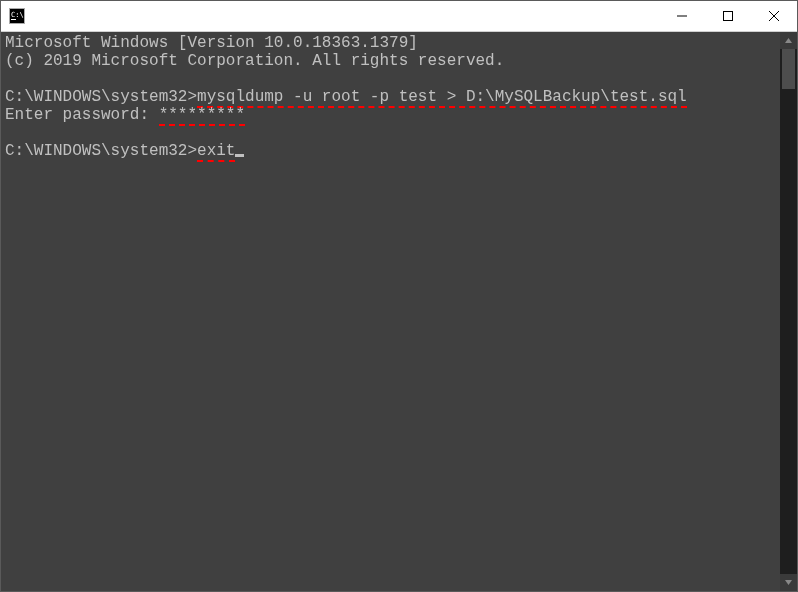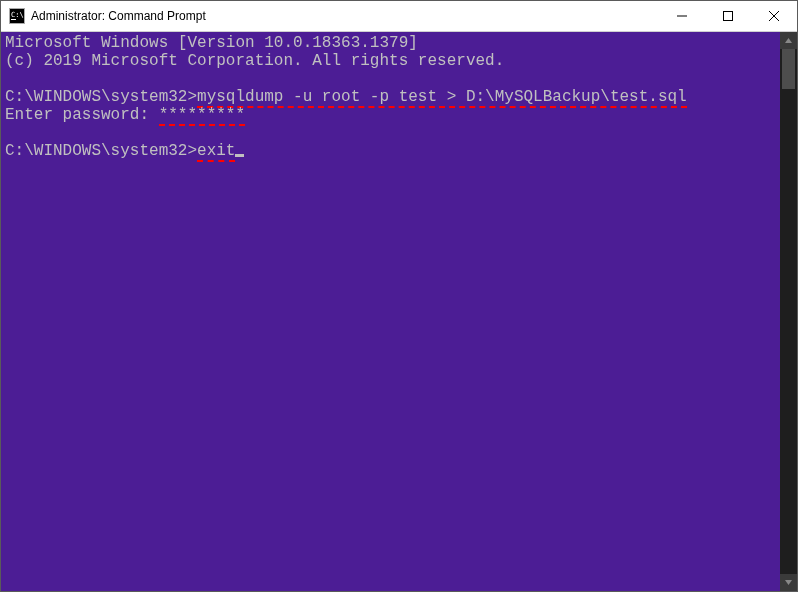--- a/index.html
+++ b/index.html
@@ -52,21 +52,21 @@
     justify-content: center;
     color: #000;
   }
   .win-btn svg {
     display: block;
   }
 
   .client {
     flex: 1 1 auto;
     display: flex;
-    background: #4c1d95;
+    background: #404040;
     position: relative;
   }
   .terminal {
     flex: 1 1 auto;
     padding: 2px 4px 4px 4px;
     font-family: "NSimSun", "SimSun", "Consolas", "Courier New", monospace;
     font-size: 16px;
     line-height: 18px;
     color: #c0c0c0;
     white-space: pre;
@@ -119,21 +119,20 @@
 
   <div class="titlebar">
     <span class="icon">
       <svg width="16" height="16" viewBox="0 0 16 16">
         <rect x="0" y="0" width="16" height="16" fill="#000"></rect>
         <rect x="0.5" y="0.5" width="15" height="15" fill="none" stroke="#aaa" stroke-width="1"></rect>
         <text x="2" y="9" font-family="Consolas, monospace" font-size="7" fill="#fff">C:\</text>
         <rect x="2" y="11" width="5" height="1" fill="#fff"></rect>
       </svg>
     </span>
-    <span class="title-text">Administrator: Command Prompt</span>
     <span class="spacer"></span>
     <div class="win-btn">
       <svg width="10" height="10" viewBox="0 0 10 10">
         <rect x="0" y="4.5" width="10" height="1" fill="currentColor"></rect>
       </svg>
     </div>
     <div class="win-btn">
       <svg width="10" height="10" viewBox="0 0 10 10">
         <rect x="0.5" y="0.5" width="9" height="9" fill="none" stroke="currentColor" stroke-width="1"></rect>
       </svg>

